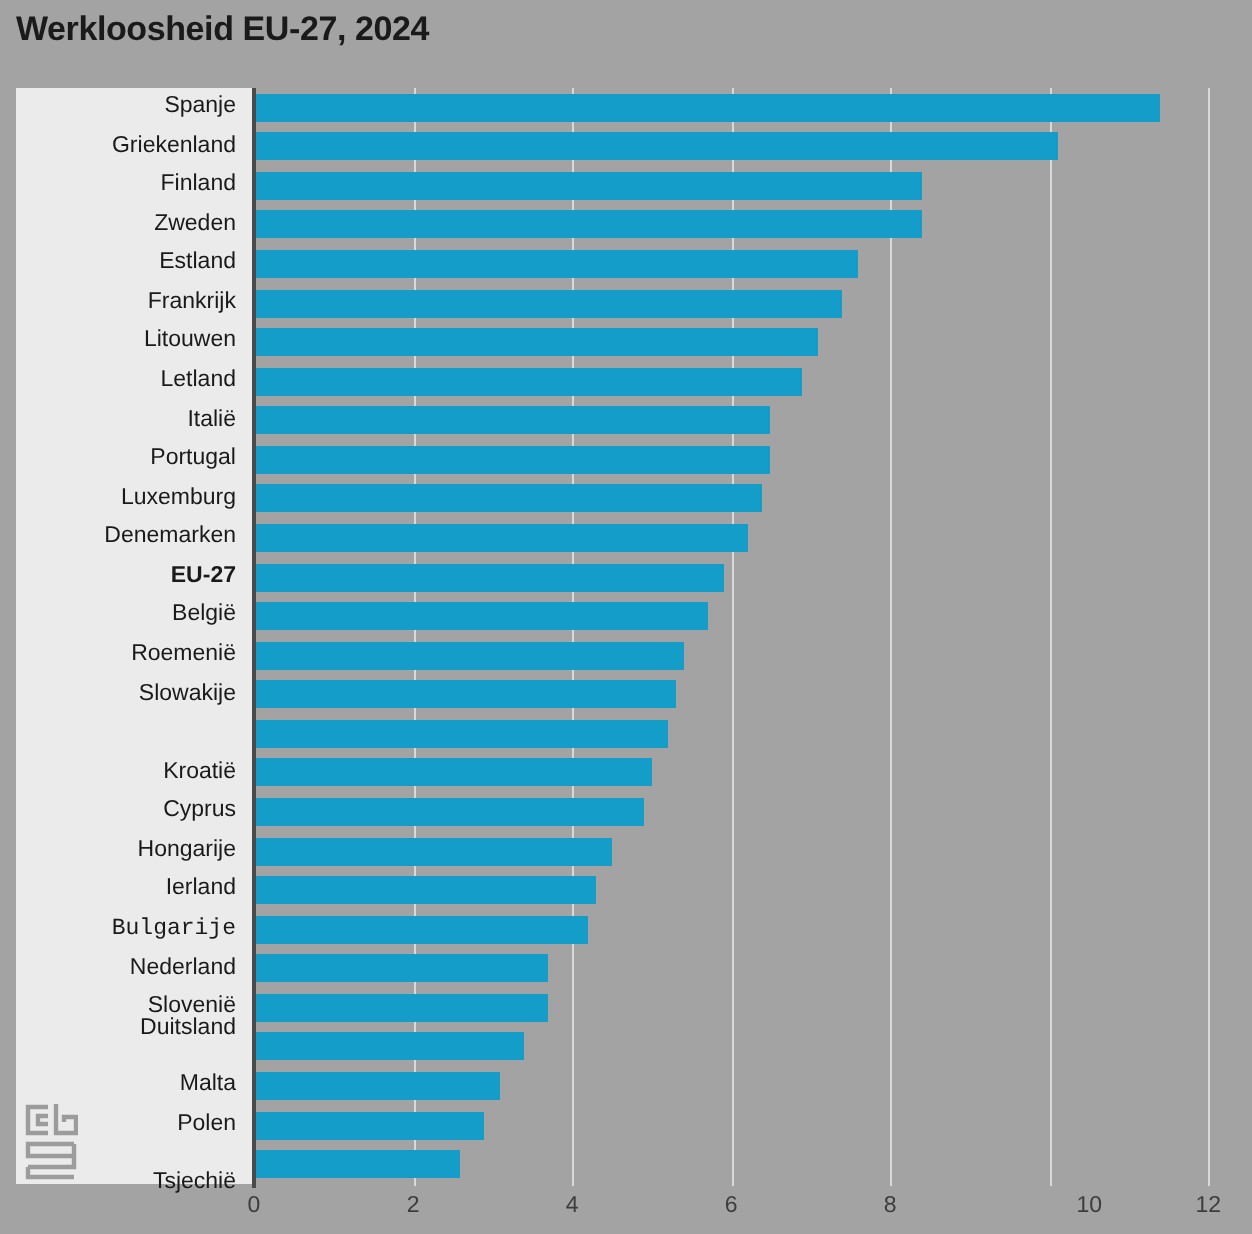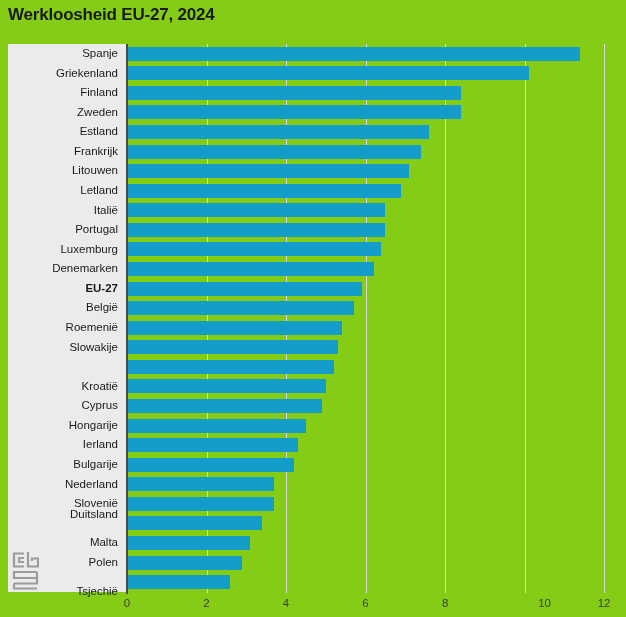--- a/index.html
+++ b/index.html
@@ -3,21 +3,21 @@
 <meta charset="utf-8">
 <style>
   * { margin: 0; padding: 0; box-sizing: border-box; }
   html, body { background: #ffffff; }
   body { font-family: "Liberation Sans", sans-serif; }
 
   .stage {
     position: relative;
     width: 626px;
     height: 617px;
-    background: #84cc16;
+    background: #a3a3a3;
     overflow: hidden;
   }
 
   .chart-title {
     position: absolute;
     left: 8px;
     top: 5px;
     font-size: 17px;
     font-weight: bold;
     color: #1a1a1a;
@@ -136,21 +136,21 @@
           <div class="row-label" style="top: 195.71px; color: rgb(26, 26, 26);">Luxemburg</div>
           <div class="row-label" style="top: 215.281px; color: rgb(26, 26, 26);">Denemarken</div>
           <div class="row-label highlight" style="top: 234.852px; color: rgb(26, 26, 26);">EU-27</div>
           <div class="row-label" style="top: 254.423px; color: rgb(26, 26, 26);">België</div>
           <div class="row-label" style="top: 273.994px; color: rgb(26, 26, 26);">Roemenië</div>
           <div class="row-label" style="top: 293.565px; color: rgb(26, 26, 26);">Slowakije</div>
           <div class="row-label" style="top: 352.278px; color: rgb(26, 26, 26);">Cyprus</div>
           <div class="row-label" style="top: 332.707px; color: rgb(26, 26, 26);">Kroatië</div>
           <div class="row-label" style="top: 371.849px; color: rgb(26, 26, 26);">Hongarije</div>
           <div class="row-label" style="top: 391.42px; color: rgb(26, 26, 26);">Ierland</div>
-          <div class="row-label" style="top: 410.991px; color: rgb(26, 26, 26);">Bulgarije</div>
+          <div class="row-label" style="top: 410.991px; color: rgb(26, 26, 26); font-family: Liberation Mono, monospace;">Bulgarije</div>
           <div class="row-label" style="top: 430.562px; color: rgb(26, 26, 26); margin-left: 20px;">Nederland</div>
           <div class="row-label" style="top: 450.133px; color: rgb(26, 26, 26);">Slovenië</div>
           <div class="row-label" style="top: 461px; color: rgb(26, 26, 26);">Duitsland</div>
           <div class="row-label" style="top: 489.275px; color: rgb(26, 26, 26);">Malta</div>
           <div class="row-label" style="top: 508.846px; color: rgb(26, 26, 26);">Polen</div>
           <div class="row-label" style="top: 538px; color: rgb(26, 26, 26);">Tsjechië</div>
         </div>
     </div>
     <div class="plot">
       <div id="gridlines">

